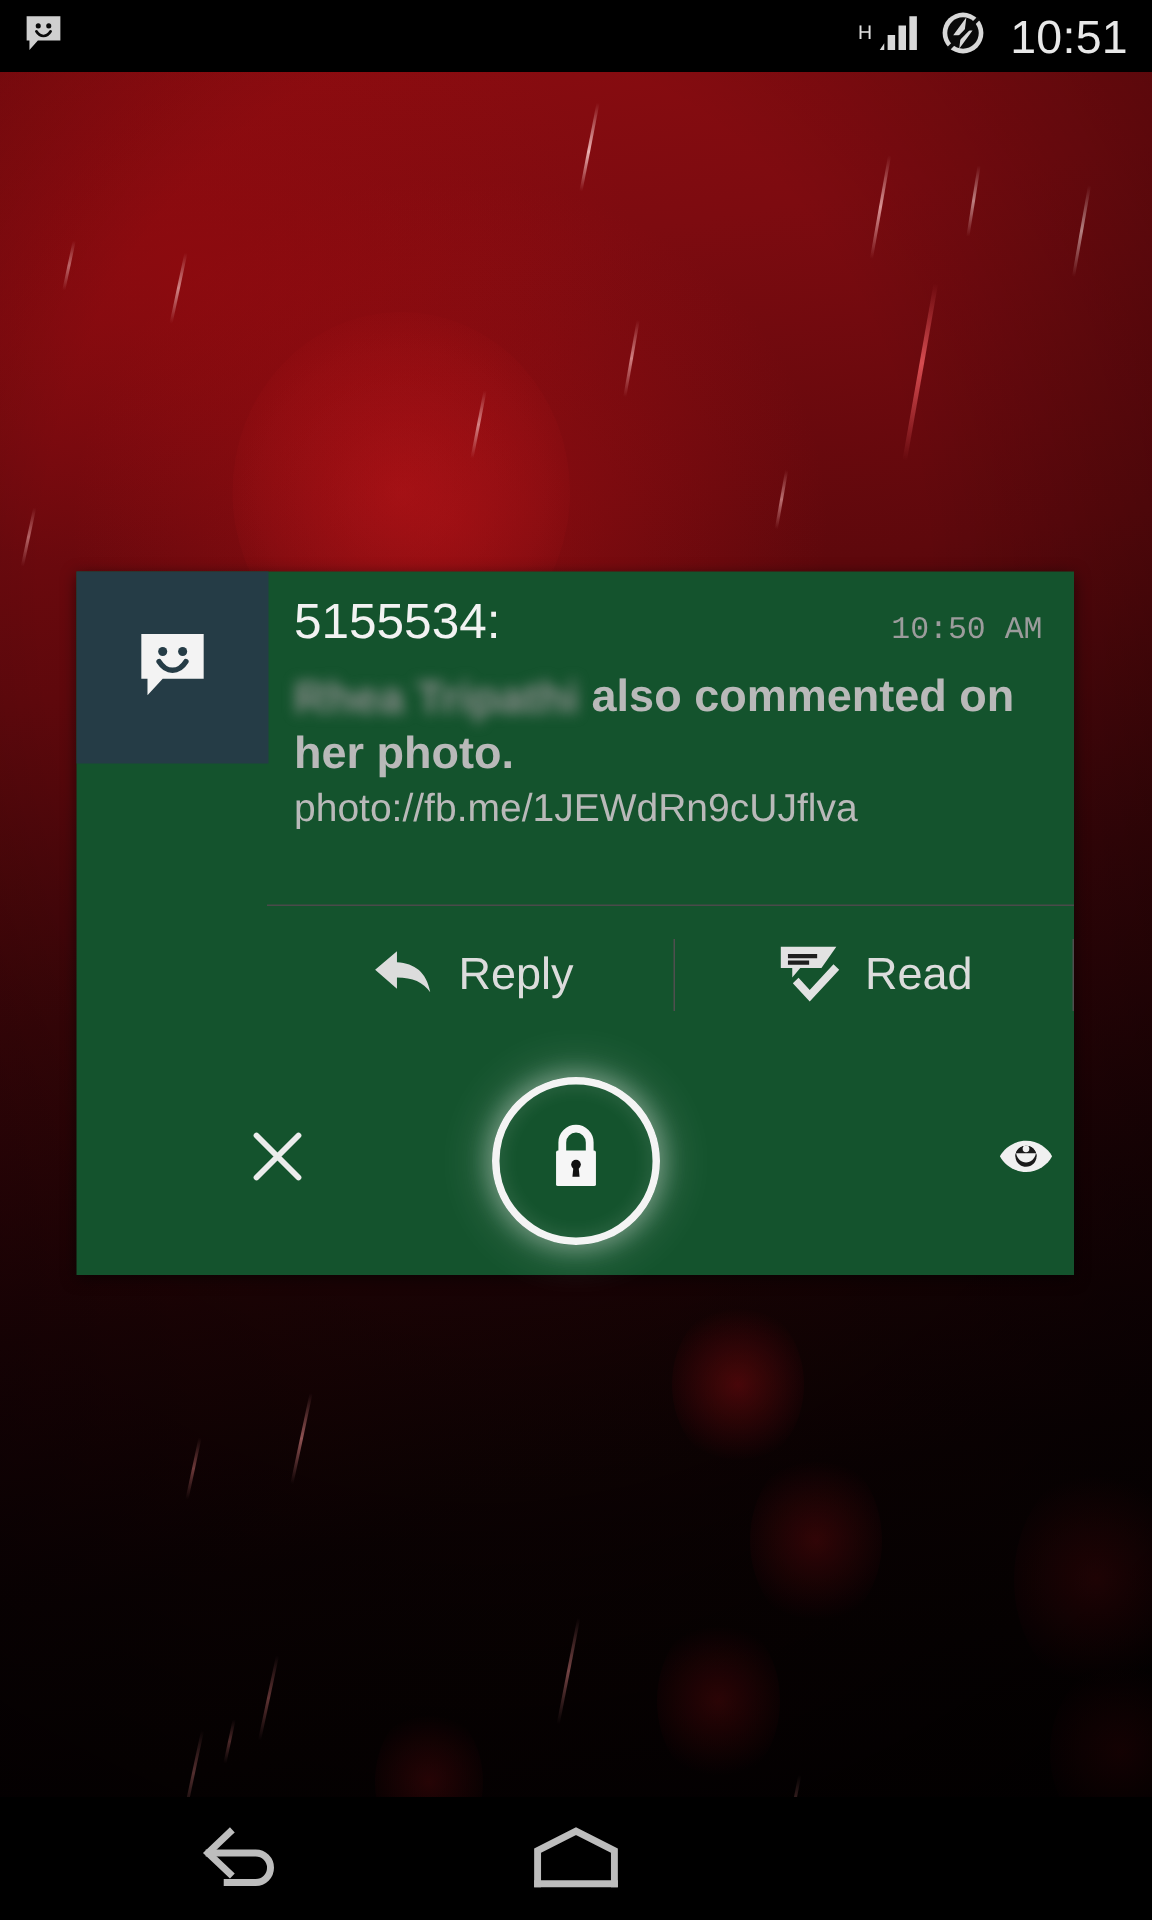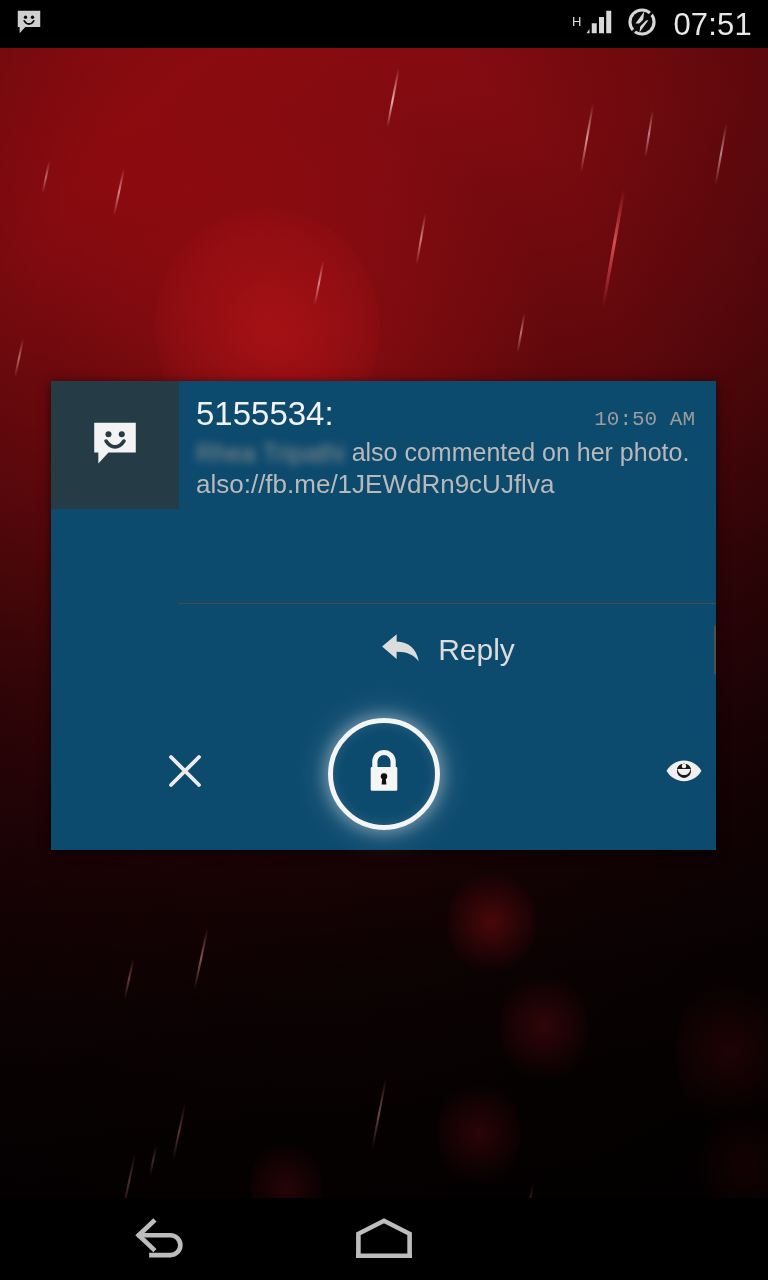--- a/index.html
+++ b/index.html
@@ -86,21 +86,21 @@
     margin-top: 10px;
   }
 
   
   #notification-card {
     position: absolute;
     left: 51px;
     top: 381px;
     width: 665px;
     height: 469px;
-    background: #0c4a6e;
+    background: #14532d;
     box-shadow: 0 2px 10px rgba(0,0,0,0.6);
     z-index: 20;
   }
   #notif-top {
     display: flex;
     align-items: flex-start;
   }
   #notif-app-icon {
     width: 128px;
     height: 128px;
@@ -133,24 +133,25 @@
     color: #9c9c9c;
     font-size: 21px;
     line-height: 1;
     white-space: nowrap;
     flex: 0 0 auto;
     padding-right: 3px;
     font-family: Liberation Mono, monospace;
   }
   #notif-message {
     color: #b9b9b9;
-    font-size: 25px;
+    font-size: 30px;
     line-height: 1.28;
-    margin-top: 4px;
+    margin-top: 14px;
     word-break: break-word;
+    font-weight: bold;
   }
   .redacted {
     color: #8e8e8e;
     filter: blur(4.2px);
     display: inline-block;
     transform: translateY(1px);
   }
   #notif-url {
     color: #b9b9b9;
     font-size: 26px;
@@ -331,21 +332,21 @@
         </svg>
       </span>
       <span class="sb-icon">
         <svg width="34" height="34" viewBox="0 0 24 24">
           <circle cx="12" cy="12" r="9.6" fill="#d8d8d8"></circle>
           <circle cx="12" cy="12" r="7.4" fill="#0a0a0a"></circle>
           <path d="M13.6 4.6L7.4 13.1h3.6L10.2 19.4l6.3-8.6h-3.7z" fill="#d8d8d8"></path>
           <path d="M5 19.6L19.4 5" stroke="#0a0a0a" stroke-width="1.9"></path>
         </svg>
       </span>
-      <span id="status-clock">07:51</span>
+      <span id="status-clock">10:51</span>
     </div>
   </div>
 
   <div id="notification-card">
 
     <div id="notif-top">
       <div id="notif-app-icon">
         <span>
           <svg width="58" height="58" viewBox="0 0 24 24">
             <path d="M3.4 3.6h17.2v12.3H9.3l-4.2 4.6v-4.6H3.4z" fill="#f3f3f3"></path>
@@ -355,39 +356,49 @@
           </svg>
         </span>
       </div>
 
       <div id="notif-body">
         <div id="notif-headline">
           <span id="notif-sender">5155534:</span>
           <span id="notif-time">10:50 AM</span>
         </div>
         <div id="notif-message"><span class="redacted">Rhea Tripathi</span> <span>also commented on her photo.</span></div>
-        <div id="notif-url">also://fb.me/1JEWdRn9cUJflva</div>
+        <div id="notif-url">photo://fb.me/1JEWdRn9cUJflva</div>
       </div>
     </div>
 
     <div id="notif-divider"></div>
 
     <div id="action-row">
 
       <div class="action">
         <span>
           <svg width="46" height="40" viewBox="0 0 24 22">
             <path d="M9.6 3.4v4.0C16.2 7.8 20.4 11 21.8 18.4c-2.6-3.7-6.4-5.4-12.2-5.4v4.1L1.6 10.2z" fill="#dcdcdc"></path>
           </svg>
         </span>
         <span class="action-label">Reply</span>
       </div>
 
       <div class="action-sep"></div>
 
+      <div class="action">
+        <span>
+          <svg width="46" height="42" viewBox="0 0 24 22">
+            <path d="M1.8 2.2h19.4L16 9.6H8.6l-2.8 3.3V9.6H1.8z" fill="#e2e2e2"></path>
+            <path d="M4.3 4.7h10.2v1.5H4.3zM4.3 7.0h7.4v1.5H4.3z" fill="#1e1e1e"></path>
+            <path d="M8.0 13.0l3.9 4.3 8.3-9.0 2.0 1.9-10.3 11.1-5.9-6.4z" fill="#e2e2e2"></path>
+          </svg>
+        </span>
+        <span class="action-label">Read</span>
+      </div>
 
       <div class="action-sep"></div>
 
 
     </div>
 
     <div id="control-row">
 
       <div id="dismiss-button">
         <span>

